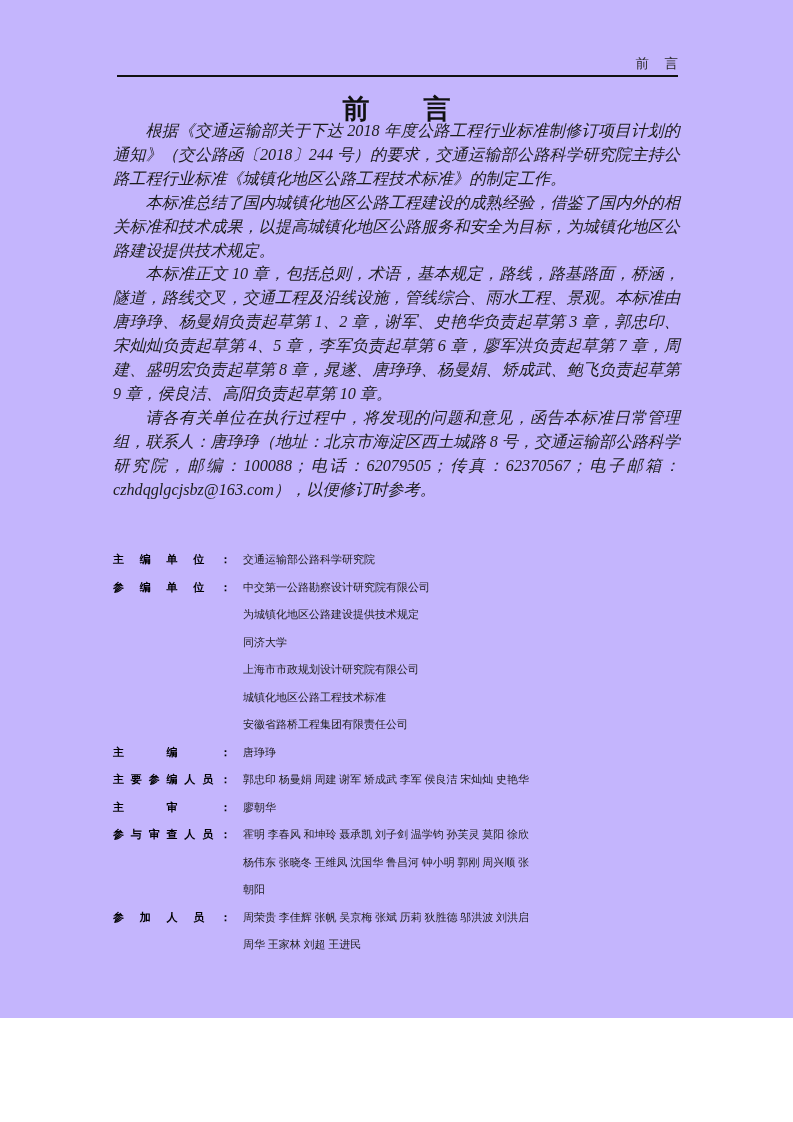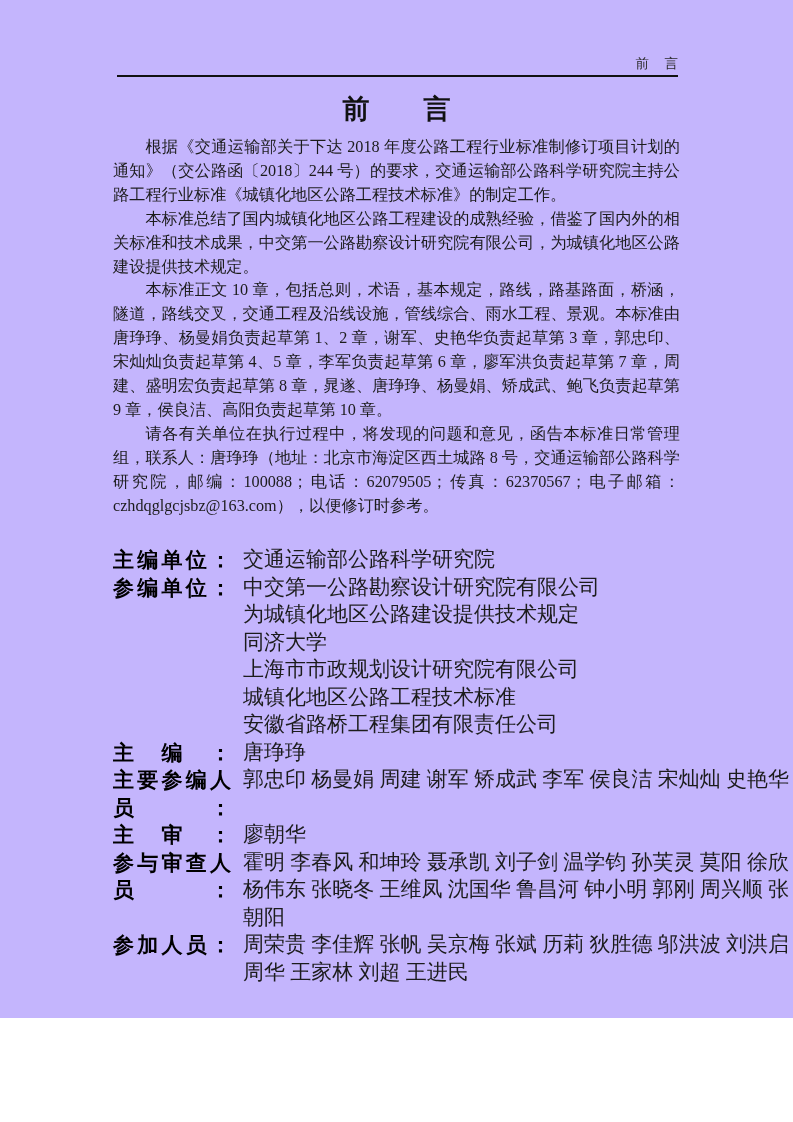--- a/index.html
+++ b/index.html
@@ -22,31 +22,32 @@
     position:absolute; top:75px; left:117px; width:561px;
     border-top:2px solid #111111;
   }
   .doc-title {
     position:absolute; top:91px; left:113px; width:567px;
     text-align:center;
     font-family:"Liberation Sans","DejaVu Sans",sans-serif;
     font-weight:700; font-size:27px; color:#111111;
   }
   .body-text {
-    position:absolute; top:136px; left:113px; width:567px;
+    position:absolute; top:120px; left:113px; width:567px;
     font-size:16.2px; line-height:23.9px;
     text-align:justify;
+    font-style:italic;
   }
   .body-text p {
     text-indent:2em;
     margin:0;
   }
   .credits {
     position:absolute; top:546px; left:113px; width:567px;
-    font-size:21px; line-height:27.5px;
+    font-size:11px; line-height:27.5px;
   }
   .credit-row { display:flex; align-items:flex-start; }
   .credit-label {
     flex:none; width:118px;
     font-family:"Liberation Sans","DejaVu Sans",sans-serif;
     font-weight:700; color:#000000;
     text-align:justify; text-align-last:justify;
   }
   .credit-lines { flex:1; margin-left:12px; }
   .credit-line { white-space:nowrap; }
@@ -57,21 +58,21 @@
 <div class="page">
 
   <div class="running-header">前　言</div>
 
   <div class="header-rule"></div>
 
   <h1 class="doc-title">前　　言</h1>
 
   <div class="body-text">
     <p>根据《交通运输部关于下达 2018 年度公路工程行业标准制修订项目计划的通知》（交公路函〔2018〕244 号）的要求，交通运输部公路科学研究院主持公路工程行业标准《城镇化地区公路工程技术标准》的制定工作。</p>
-    <p>本标准总结了国内城镇化地区公路工程建设的成熟经验，借鉴了国内外的相关标准和技术成果，中交第一公路勘察设计研究院有限公司，为城镇化地区公路建设提供技术规定。</p>
+    <p>本标准总结了国内城镇化地区公路工程建设的成熟经验，借鉴了国内外的相关标准和技术成果，以提高城镇化地区公路服务和安全为目标，为城镇化地区公路建设提供技术规定。</p>
     <p>本标准正文 10 章，包括总则，术语，基本规定，路线，路基路面，桥涵，隧道，路线交叉，交通工程及沿线设施，管线综合、雨水工程、景观。本标准由唐琤琤、杨曼娟负责起草第 1、2 章，谢军、史艳华负责起草第 3 章，郭忠印、宋灿灿负责起草第 4、5 章，李军负责起草第 6 章，廖军洪负责起草第 7 章，周建、盛明宏负责起草第 8 章，晁遂、唐琤琤、杨曼娟、矫成武、鲍飞负责起草第 9 章，侯良洁、高阳负责起草第 10 章。</p>
     <p>请各有关单位在执行过程中，将发现的问题和意见，函告本标准日常管理组，联系人：唐琤琤（地址：北京市海淀区西土城路 8 号，交通运输部公路科学研究院，邮编：100088；电话：62079505；传真：62370567；电子邮箱：czhdqglgcjsbz@163.com），以便修订时参考。</p>
   </div>
 
   <div class="credits">
 
     <div class="credit-row">
       <span class="credit-label">主编单位：</span>
       <div class="credit-lines">
         <div class="credit-line">交通运输部公路科学研究院</div>

